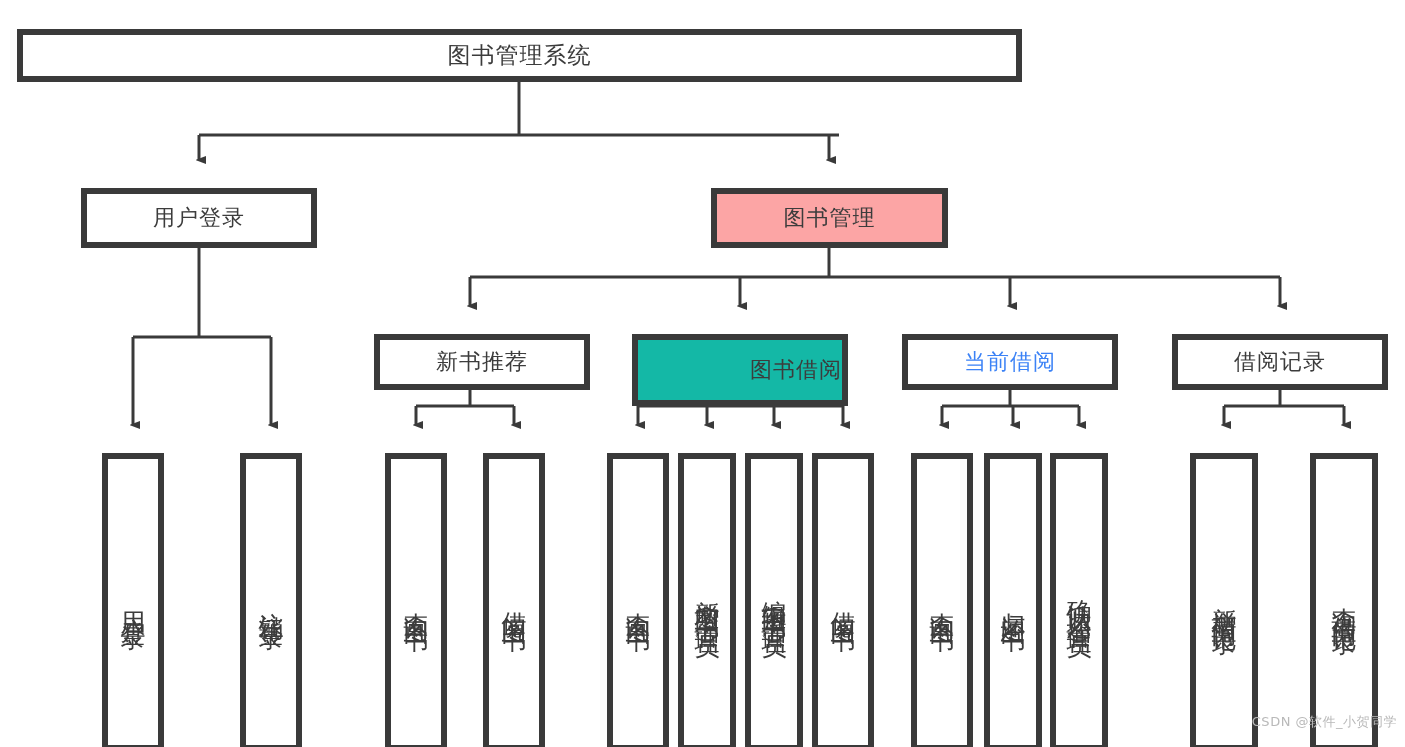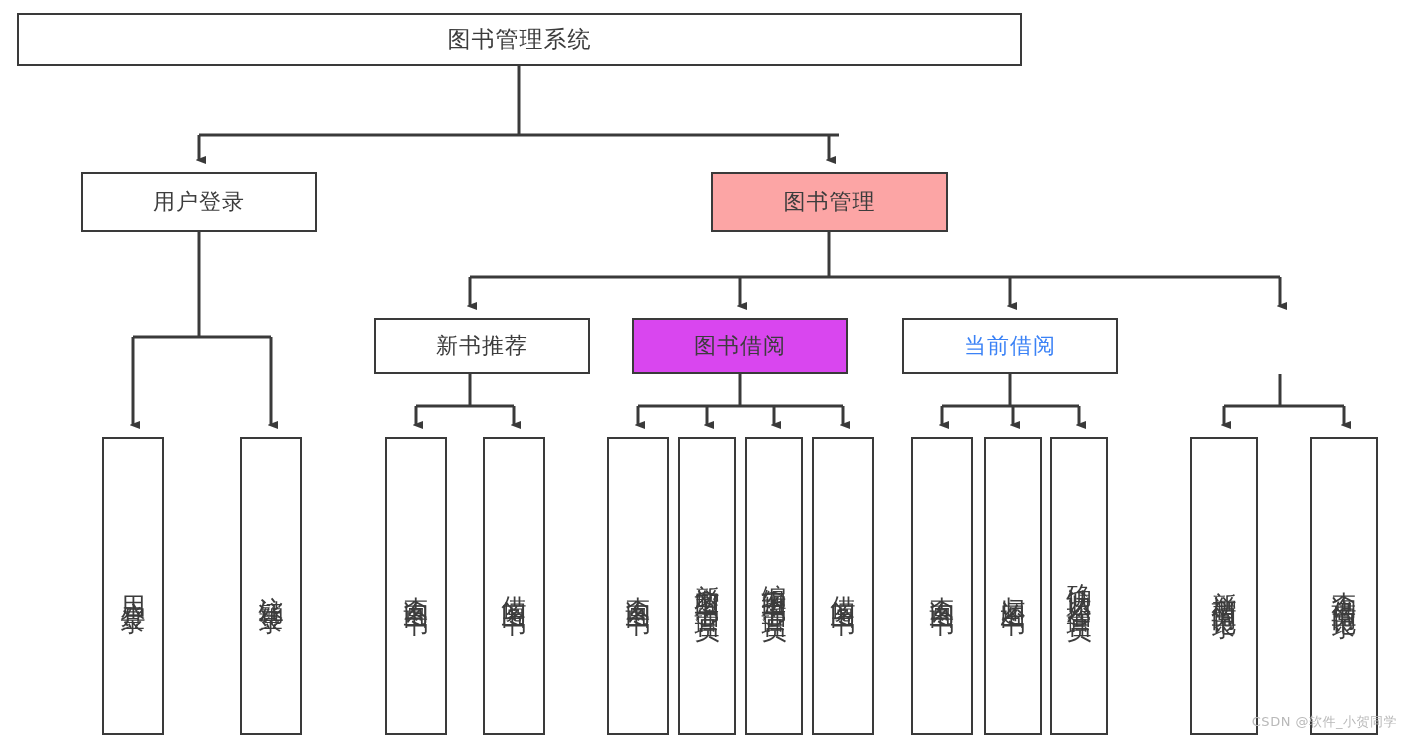--- a/index.html
+++ b/index.html
@@ -10,25 +10,26 @@
     font-family:"DejaVu Sans","Liberation Sans",sans-serif;
     overflow:hidden;
   }
   #stage{position:relative;width:1405px;height:747px;}
   svg.connectors{position:absolute;left:0;top:0;width:1405px;height:747px;pointer-events:none;}
 
   .node{
     position:absolute;
     box-sizing:border-box;
     background:#ffffff;
-    border:2px solid #14532d;
+    border:6px solid #14532d;
     display:flex;
     align-items:center;
     justify-content:center;
     color:#3c3c3c;
+    margin-top:16px;
   }
   .node .lbl{
     font-size:22px;
     letter-spacing:1px;
     line-height:1.15;
     white-space:nowrap;
   }
   .node.root .lbl{font-size:23px;}
   .node.leaf{
     align-items:center;
@@ -114,25 +115,28 @@
   <div class="node l2" style="left: 81px; top: 172px; width: 236px; height: 60px; border-color: rgb(58, 58, 58); background: rgb(255, 255, 255); color: rgb(60, 60, 60);">
     <span class="lbl">用户登录</span>
   </div>
   <div class="node l2" style="left: 711px; top: 172px; width: 237px; height: 60px; border-color: rgb(58, 58, 58); background: #fca5a5; color: rgb(60, 60, 60);">
     <span class="lbl">图书管理</span>
   </div>
 
   <div class="node l3" style="left: 374px; top: 318px; width: 216px; height: 56px; border-color: rgb(58, 58, 58); background: rgb(255, 255, 255); color: rgb(60, 60, 60);">
     <span class="lbl">新书推荐</span>
   </div>
-  <div class="node l3" style="left: 632px; top: 318px; width: 216px; height: 56px; border-color: rgb(58, 58, 58); background: #d946ef; color: rgb(60, 60, 60);">
+  <div class="node l3" style="left: 632px; top: 318px; width: 216px; height: 72px; border-color: rgb(58, 58, 58); background: #14b8a6; color: rgb(60, 60, 60); justify-content: flex-end;">
     <span class="lbl">图书借阅</span>
   </div>
   <div class="node l3" style="left: 902px; top: 318px; width: 216px; height: 56px; border-color: rgb(58, 58, 58); background: rgb(255, 255, 255); color: #3b82f6;">
     <span class="lbl">当前借阅</span>
+  </div>
+  <div class="node l3" style="left: 1172px; top: 318px; width: 216px; height: 56px; border-color: rgb(58, 58, 58); background: rgb(255, 255, 255); color: rgb(60, 60, 60);">
+    <span class="lbl">借阅记录</span>
   </div>
 
   <div class="node leaf" style="left: 102px; top: 437px; width: 62px; height: 298px; border-color: rgb(58, 58, 58); background: rgb(255, 255, 255); color: rgb(60, 60, 60);">
     <span class="lbl">用户登录</span>
   </div>
   <div class="node leaf" style="left: 240px; top: 437px; width: 62px; height: 298px; border-color: rgb(58, 58, 58); background: rgb(255, 255, 255); color: rgb(60, 60, 60);">
     <span class="lbl">注销登录</span>
   </div>
   <div class="node leaf" style="left: 385px; top: 437px; width: 62px; height: 298px; border-color: rgb(58, 58, 58); background: rgb(255, 255, 255); color: rgb(60, 60, 60);">
     <span class="lbl">查询图书</span>

